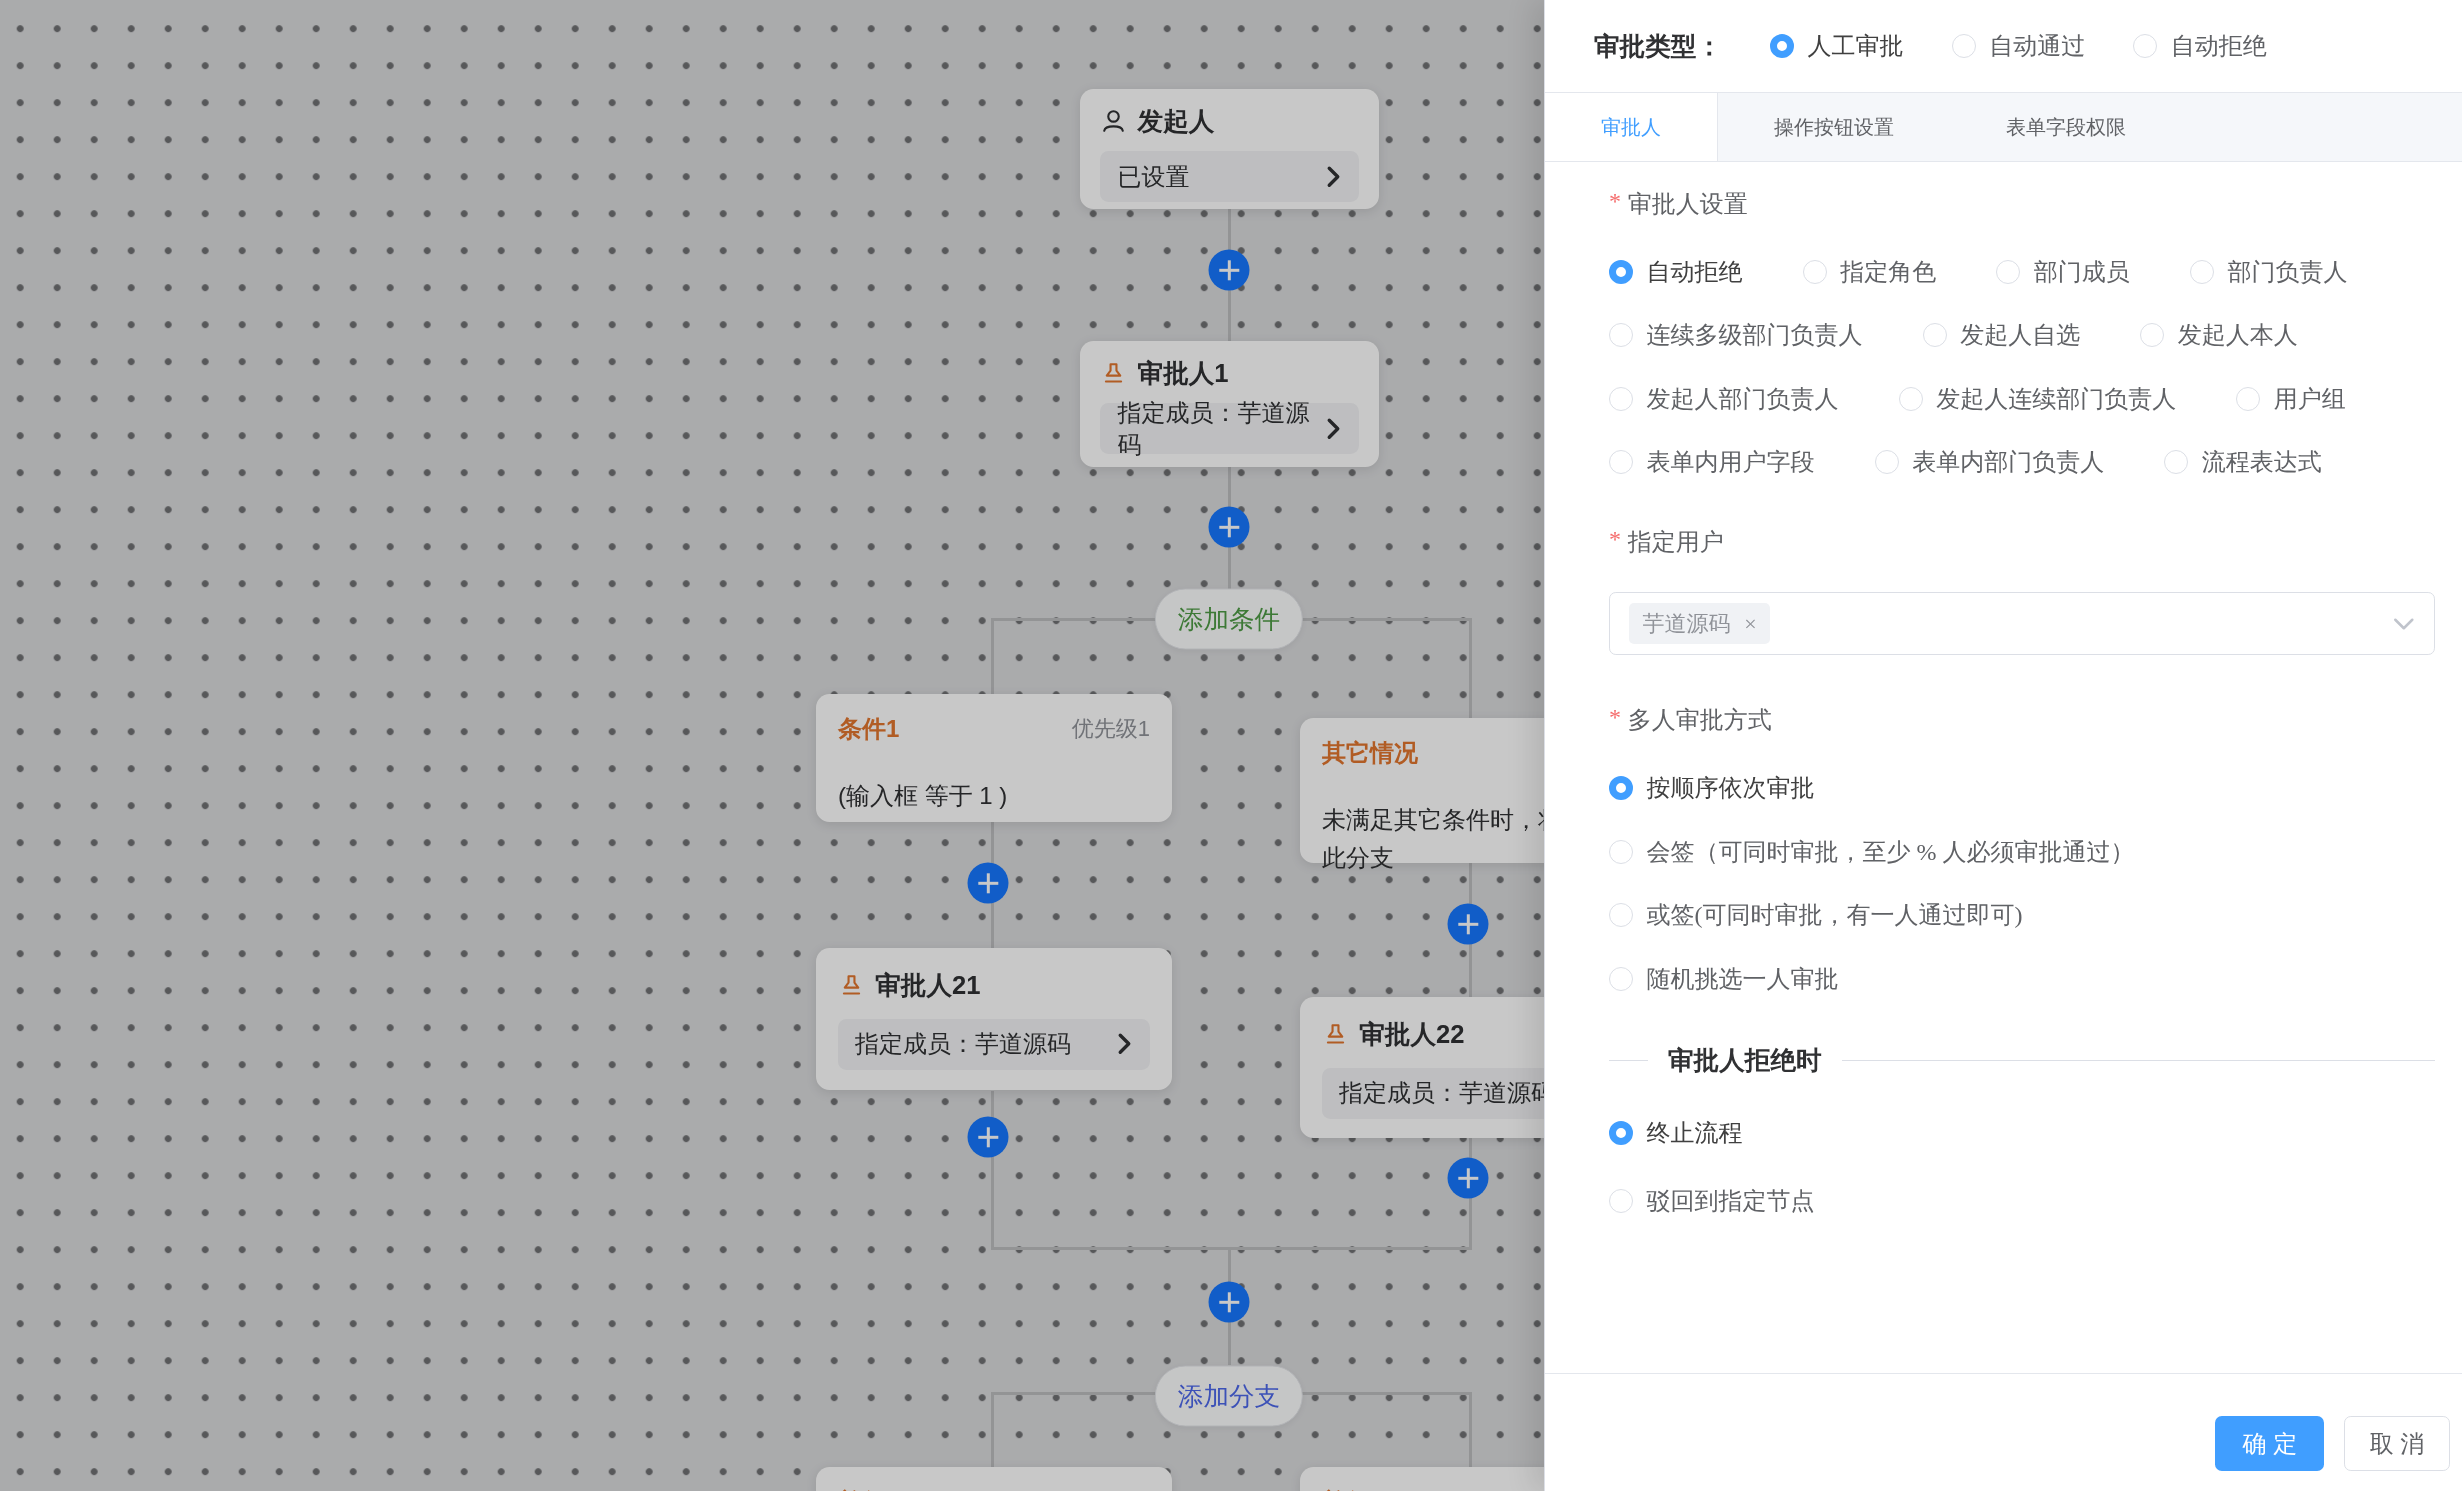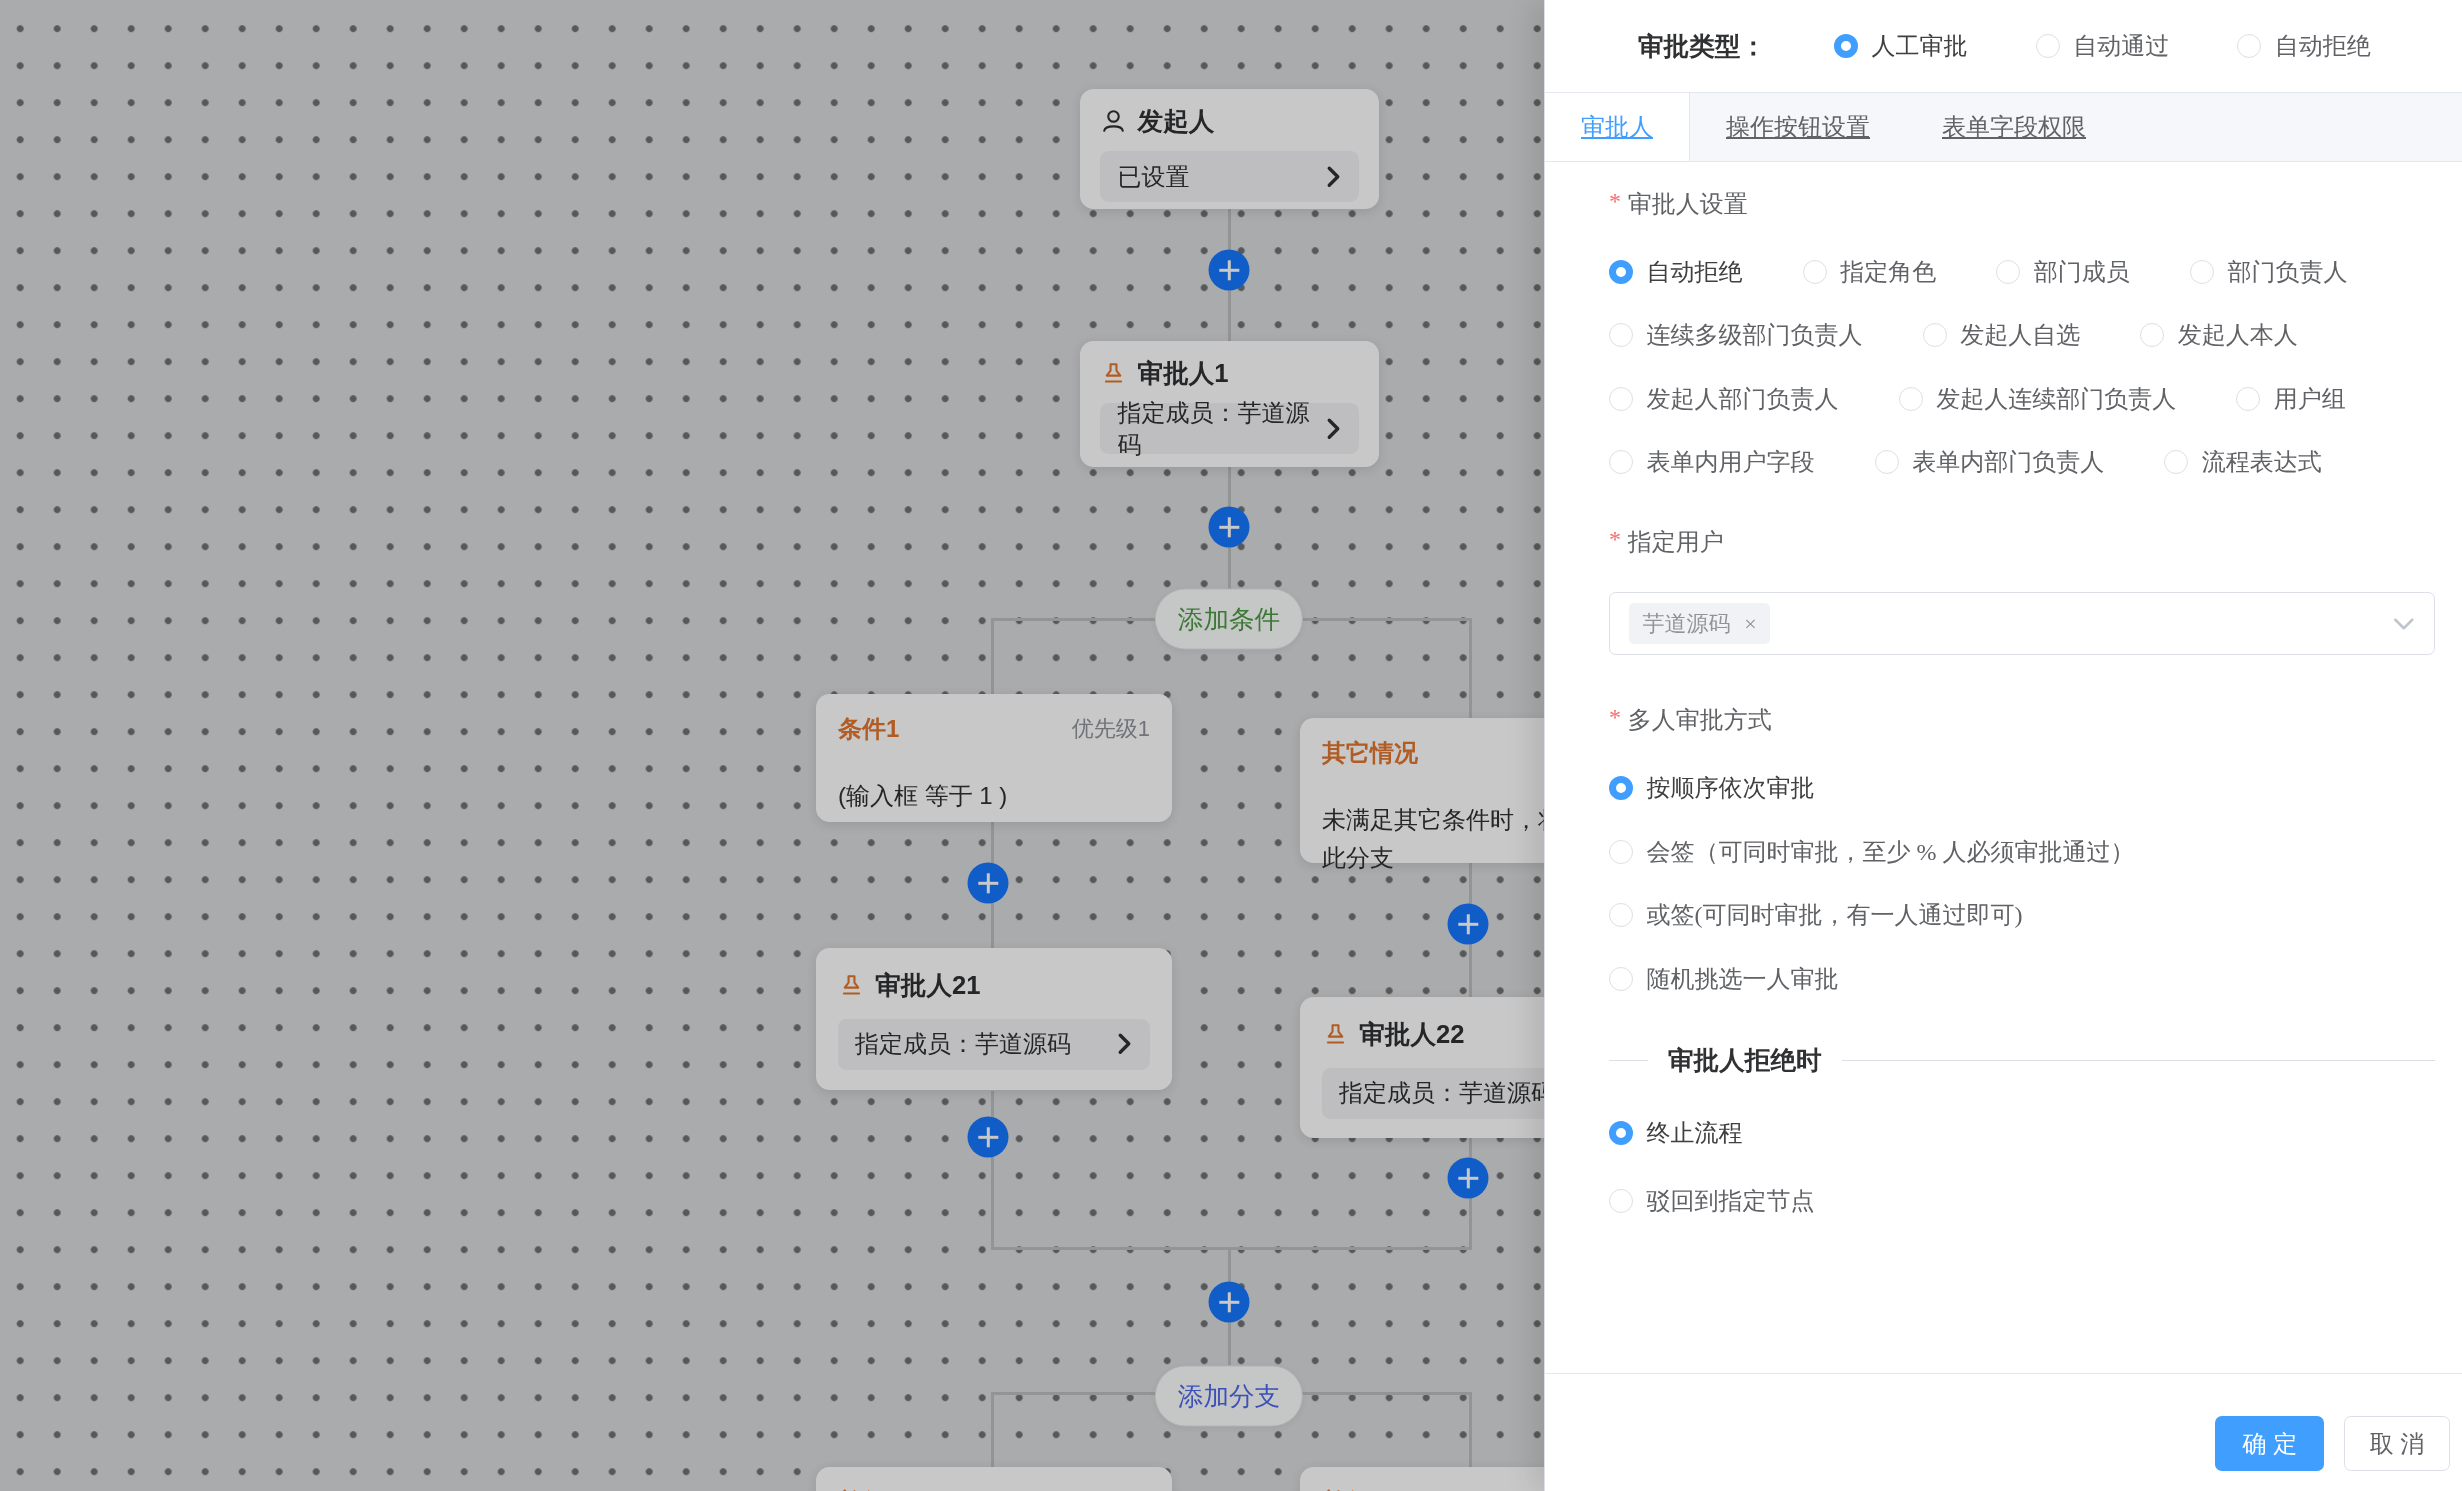--- a/index.html
+++ b/index.html
@@ -35,31 +35,31 @@
     display:flex; align-items:center; font-size:25.6px; cursor:pointer;
     box-shadow:0 1.7px 6.8px rgba(0,0,0,.06); }
   .pill-green { color:#4e9b45; }
   .pill-blue { color:#4d68ea; }
 
   .dim { position:absolute; inset:0; background:rgba(0,0,0,0.215); z-index:5; }
 
   
   .panel { position:absolute; top:0; right:0; width:918px; height:1491px; background:#fff;
     z-index:10; border-left:0.9px solid #dcdfe6; box-shadow:-12px 0 25.6px rgba(0,0,0,.10); }
-  .p-head { display:flex; align-items:center; gap:68px; padding:20.4px 0 0 49px; height:72px;margin-left:44px; }
+  .p-head { display:flex; align-items:center; gap:48px; padding:20.4px 0 0 49px; height:72px; }
   .p-head .hlabel { font-size:25.6px; font-weight:600; color:#303133; }
 
   .ritem { display:flex; align-items:center; gap:13.6px; font-size:24px; color:#606266; cursor:pointer; white-space:nowrap; }
   .radio { width:24px; height:24px; border:1.7px solid #dcdfe6; border-radius:50%; background:#fff; flex:none; }
   .ritem.sel .radio { border:7.7px solid #409eff; }
   .ritem.sel .rlabel { color:#404040; }
 
   .tabs { margin-top:20.4px; display:flex; background:#f5f7fa; height:70px;
     border-top:1.7px solid #e4e7ed; border-bottom:1.7px solid #e4e7ed; }
-  .tab { padding:0 36px; display:flex; align-items:center; font-size:24px; color:#606266; cursor:pointer;text-decoration:underline; }
+  .tab { padding:0 56px; display:flex; align-items:center; font-size:20px; color:#606266; cursor:pointer; }
   .tab.active { background:#fff; color:#409eff; border-right:1.7px solid #e4e7ed; }
 
   .p-body { padding:0 27px 0 64px; height:1104px; overflow:hidden;font-family:Liberation Serif, serif; }
   .sec-label { display:flex; align-items:flex-start; font-size:24px; color:#606266; }
   .req::before { content:"*"; color:#f56c6c; margin-right:6.8px; font-size:24px; }
   .optrow { display:flex; gap:60px; margin-top:31.5px; }
   .vopt { margin-top:31.5px; }
 
   .select { margin-top:34px; height:63px; border:1.7px solid #dcdfe6; border-radius:6.8px;
     display:flex; align-items:center; padding:0 19px; cursor:pointer; position:relative; }

